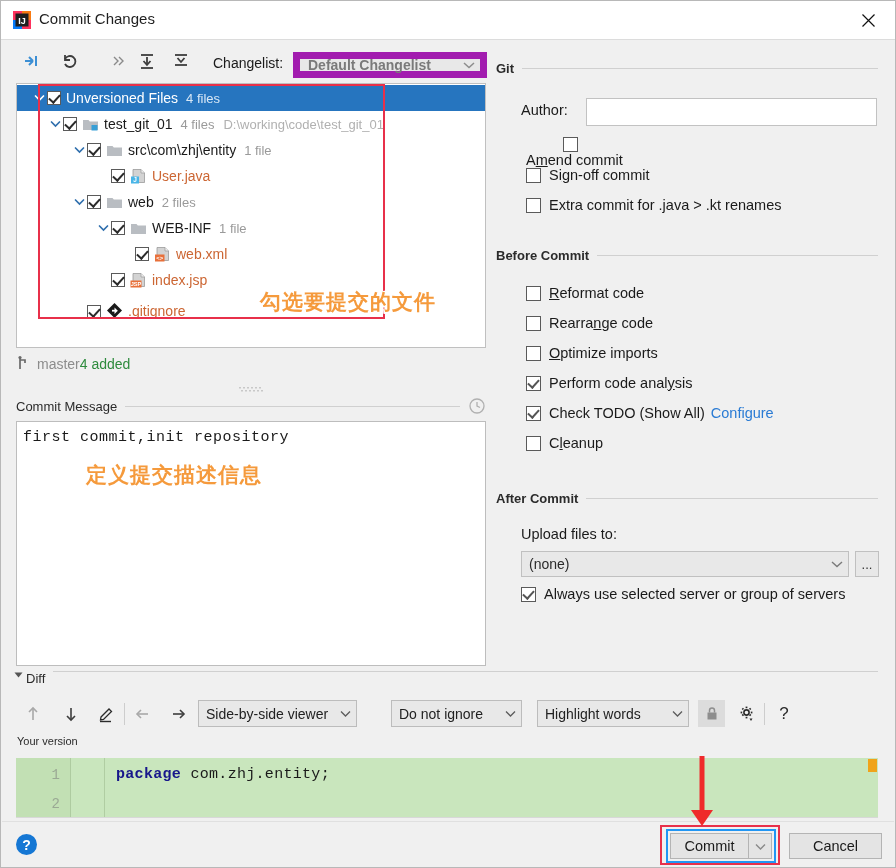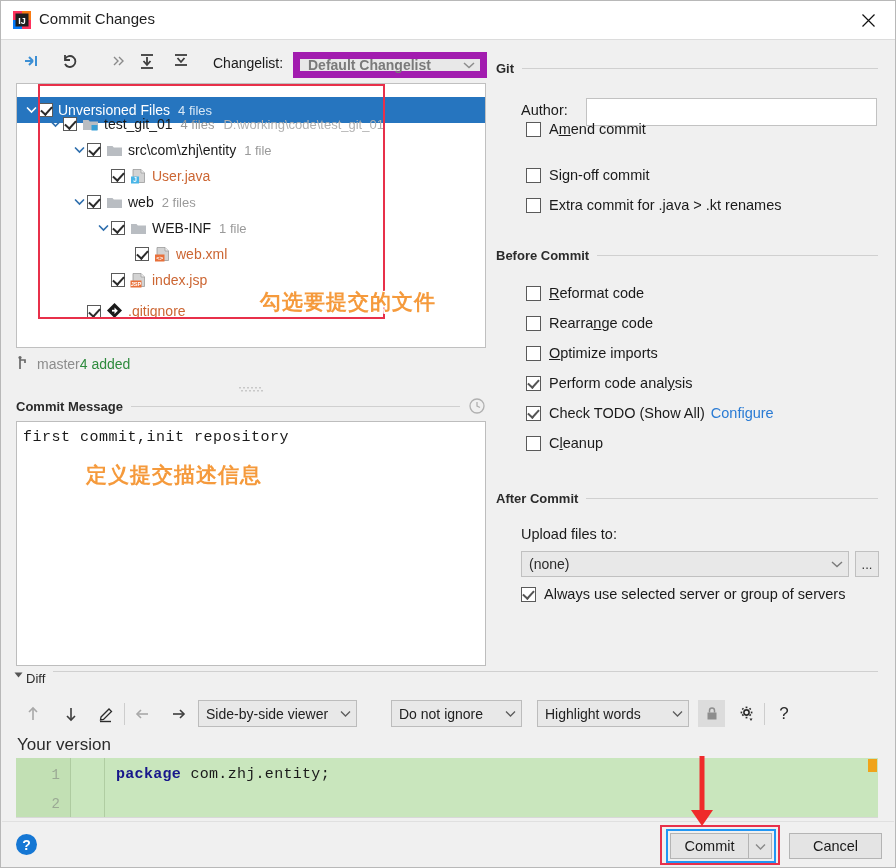--- a/index.html
+++ b/index.html
@@ -110,21 +110,21 @@
   .added-count { color: #2e8b3d; }
   .grip {
     position: absolute; left: 238px; top: 377px; width: 26px; height: 6px;
   }
 
   
   .cm-header {
     position: absolute; left: 15px; top: 396px; width: 470px; height: 18px;
     display: flex; align-items: center;
   }
-  .cm-title { font-size: 13px; color: #2b2b2b; font-weight: bold; }
+  .cm-title { font-size: 13px; color: #2b2b2b; font-weight: normal; }
   .cm-line { flex: 1; height: 1px; background: #d0d0d0; margin: 0 8px; }
   .cm-clock { width: 18px; height: 18px; }
   .cm-box {
     position: absolute; left: 15px; top: 420px; width: 470px; height: 245px;
     background: #ffffff; border: 1px solid #bdbdbd;
   }
   .cm-text {
     position: absolute; left: 6px; top: 7px;
     font-family: "Liberation Mono", monospace;
     font-size: 15px; color: #1a1a1a; letter-spacing: 0.5px;
@@ -194,21 +194,21 @@
   .dt-combo .cc-text { flex: 1; padding-left: 7px; font-size: 14px; color: #222; }
   .divider-v {
     position: absolute; top: 4px; width: 1px; height: 22px; background: #cdcdcd;
   }
   .lock-box {
     position: absolute; top: 1px; width: 27px; height: 27px;
     background: #dcdcdc; display: flex; align-items: center; justify-content: center;
     cursor: pointer;
   }
   .yourver {
-    position: absolute; left: 16px; top: 734px; font-size: 17px; color: #2b2b2b;
+    position: absolute; left: 16px; top: 734px; font-size: 11px; color: #2b2b2b;
   }
 
   .code-area {
     position: absolute; left: 15px; top: 757px; width: 862px; height: 60px;
     background: #c9e6bd; overflow: hidden; border-bottom: 1px solid #d8d8d8;
   }
   .gutter {
     position: absolute; left: 0; top: 0; width: 55px; height: 60px;
     background: #c2e0b4; border-right: 1px solid #aecba0;
   }
@@ -345,21 +345,21 @@
     <div class="cc-text">Default Changelist</div>
     <div class="chev">
       <svg width="12" height="8" viewBox="0 0 12 8">
         <path d="M1 2 L6 6.5 L11 2" stroke="#8d8d8d" stroke-width="1.5" fill="none"></path>
       </svg>
     </div>
   </div>
 
   <div class="tree-panel">
     <div id="tree-rows">
-        <div class="tree-row selected" style="top: 13px;">
+        <div class="tree-row selected" style="top: 1px; padding-left: 8px;">
           <span style="display:inline-block;width:6px"></span>
           <span class="arrow">
             <svg width="11" height="8" viewBox="0 0 11 8">
               <path d="M1.5 2 L5.5 6 L9.5 2" stroke="#ffffff" stroke-width="1.7" fill="none" stroke-linecap="round"></path>
             </svg>
           </span>
           <span class="cbx checked"></span>
           <span class="node-label">Unversioned Files</span>
           <span class="node-count">4 files</span>
         </div>
@@ -516,21 +516,21 @@
     <div class="cm-text">first commit,init repository</div>
   </div>
 
   <div class="section" style="left:495px; top:58px; width:382px;">
     <span class="section-title">Git</span>
     <span class="section-line" style="flex:1"></span>
   </div>
   <div class="author-label">Author:</div>
   <div class="author-input"></div>
   <div id="git-options">
-      <div class="opt-row" style="left: 525px; top: 120px;">
+      <div class="opt-row" style="left: 525px; top: 136px; flex-direction: column;">
         <span class="cbx"></span>
         <span>A<span class="underl">m</span>end commit</span>
       </div>
       <div class="opt-row" style="left: 525px; top: 166px;">
         <span class="cbx"></span>
         <span>Si<span class="underl">g</span>n-off commit</span>
       </div>
       <div class="opt-row" style="left: 525px; top: 196px;">
         <span class="cbx"></span>
         <span>Extra commit for .java &gt; .kt renames</span>

